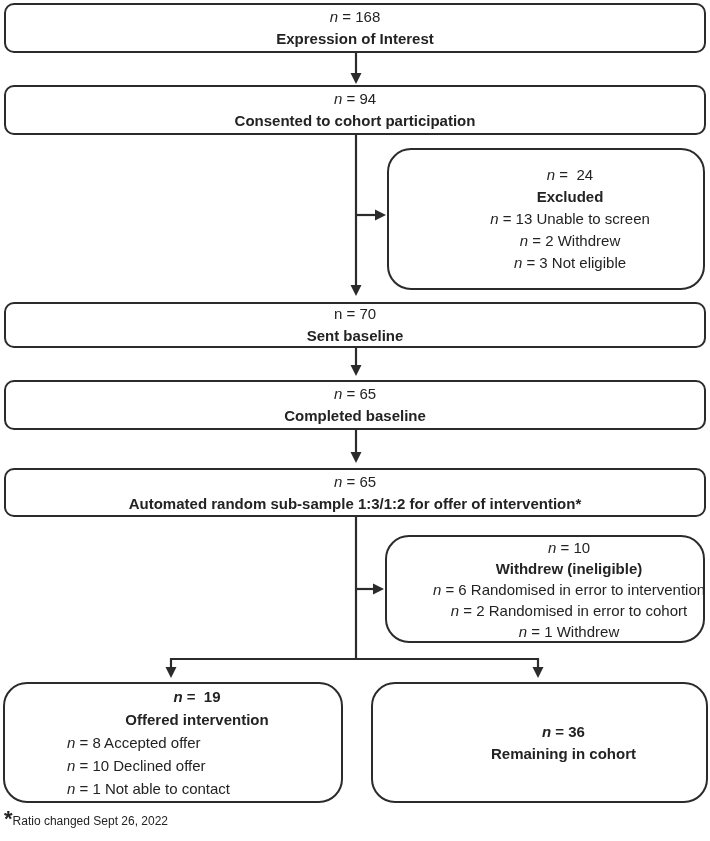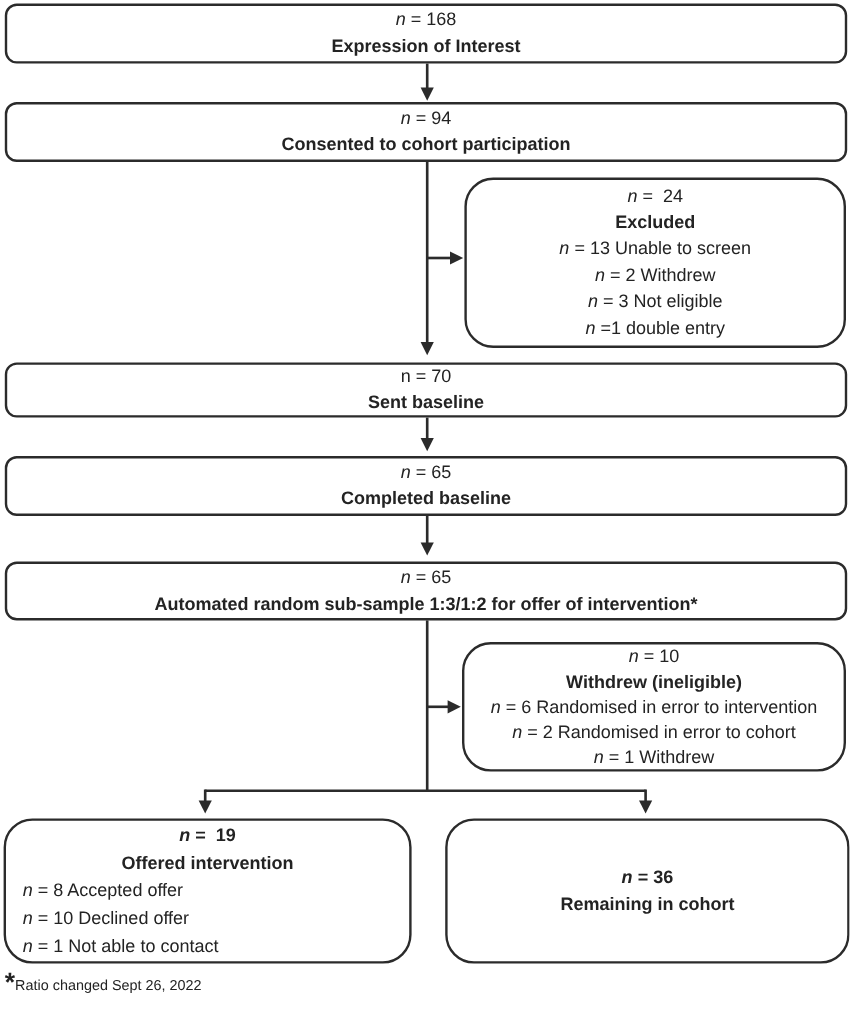--- a/index.html
+++ b/index.html
@@ -28,21 +28,21 @@
     border:2px solid #2b2b2b;
     border-radius:10px;
     display:flex;
     flex-direction:column;
     justify-content:center;
     align-items:center;
     text-align:center;
     font-size:15px;
     line-height:22px;
   }
-  .box.round { border-radius:24px; }
+  .box.round { border-radius:24px;padding-left:48px; }
   .nline, .reason { white-space:pre; }
   .nline i, .reason i { font-style:italic; }
   .box .label { font-weight:bold; }
   .box.upright-n .nline i { font-style:normal; }
   .box.bold-n .nline { font-weight:bold; }
   .box.tall-lines { line-height:23px; }
   .box.left-reasons .reason {
     align-self:flex-start;
     text-align:left;
     padding-left:14px;
@@ -121,21 +121,20 @@
     <div class="nline"><i>n</i><span> = 94</span></div>
     <div class="label">Consented to cohort participation</div>
   </div>
 
   <div class="box round" style="left:387px; top:148px; width:318px; height:142px;">
     <div class="nline"><i>n</i><span> =  24</span></div>
     <div class="label">Excluded</div>
     <div class="reason"><i>n</i><span> = 13 Unable to screen</span></div>
     <div class="reason"><i>n</i><span> = 2 Withdrew</span></div>
     <div class="reason"><i>n</i><span> = 3 Not eligible</span></div>
-    <div class="reason"><i>n</i><span> =1 double entry</span></div>
   </div>
 
   <div class="box upright-n" style="left:4px; top:302px; width:702px; height:46px;">
     <div class="nline"><i>n</i><span> = 70</span></div>
     <div class="label">Sent baseline</div>
   </div>
 
   <div class="box" style="left:4px; top:380px; width:702px; height:50px;">
     <div class="nline"><i>n</i><span> = 65</span></div>
     <div class="label">Completed baseline</div>

